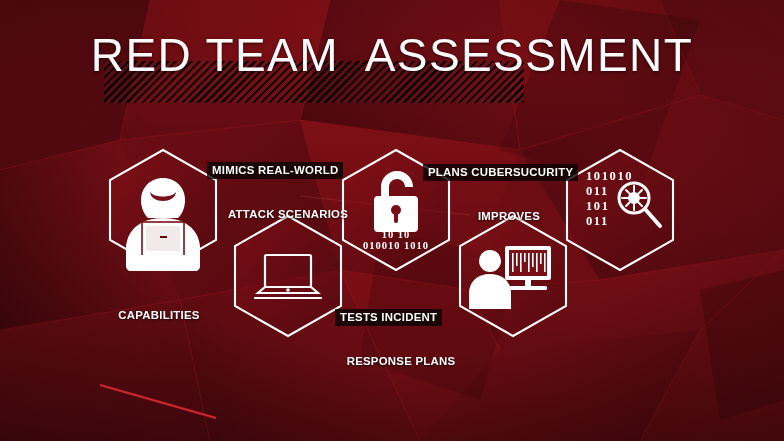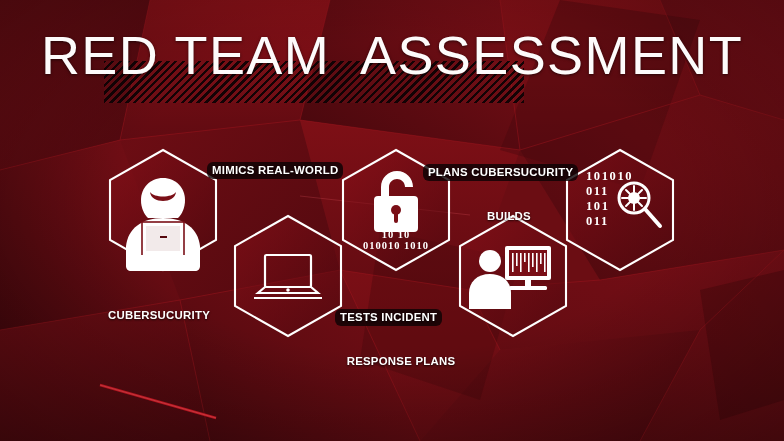--- a/index.html
+++ b/index.html
@@ -23,21 +23,21 @@
     position:absolute;left:104px;top:43px;width:420px;height:42px;
     background:repeating-linear-gradient(
        -45deg,
        rgba(12,2,4,.92) 0px, rgba(12,2,4,.92) 2.4px,
        rgba(150,25,33,.12) 2.4px, rgba(150,25,33,.12) 5.6px);
   }
   #title{
     position:absolute;left:0;top:0;width:784px;
     text-align:center;
     color:#fdfbfb;
-    font-size:54px;
+    font-size:46px;
     letter-spacing:1.4px;
     font-weight:400;
     line-height:74px;
     white-space:pre;
     text-shadow:0 1px 3px rgba(0,0,0,.55);
   }
   
   #diagram{position:absolute;left:0;top:118px;width:784px;height:230px;}
   
   .label{
@@ -54,21 +54,21 @@
   .label span{
     display:block;
     width:fit-content;
   }
   .label .hl{
     background:rgba(10,2,4,.80);
     padding:1px 5px 1px 5px;
     margin-left:-5px;
   }
   .lbl-c{ text-align:center; }
-  .lbl-c span{ margin-left:auto;margin-right:auto;border-radius:6px; }
+  .lbl-c span{ margin-left:auto;margin-right:auto; }
   #lbl-1{ left:88px;  top:280px; width:142px; text-align:center;}
   #lbl-2{ left:212px; top:134px; width:152px; text-align:center;}
   #lbl-3{ left:340px; top:281px; width:122px; text-align:right;}
   #lbl-4{ left:428px; top:136px; width:162px; text-align:center;}
   #lbl-5{ left:548px; top:281px; width:164px; text-align:center;}
 </style>
 </head>
 <body>
 
 <div id="slide">
@@ -244,31 +244,32 @@
             <line x1="638" y1="84" x2="642" y2="88"></line>
             <line x1="626" y1="88" x2="630" y2="84"></line>
             <line x1="638" y1="76" x2="642" y2="72"></line>
           </g>
         </g>
       </g>
     </g>
   </svg>
 
   <div class="label lbl-c" id="lbl-1">
-    <span>CUBERSUCURITY</span>
+    <span>CAPABILITIES</span>
   </div>
 
   <div class="label lbl-c" id="lbl-2">
     <span class="hl">MIMICS REAL-WORLD</span>
+    <span>ATTACK SCENARIOS</span>
   </div>
 
   <div class="label lbl-c" id="lbl-3">
     <span class="hl">TESTS INCIDENT</span>
     <span>RESPONSE PLANS</span>
   </div>
 
   <div class="label lbl-c" id="lbl-4">
     <span class="hl">PLANS CUBERSUCURITY</span>
-    <span>BUILDS</span>
+    <span>IMPROVES</span>
   </div>
 
 
 </div>
 
 </body></html>

